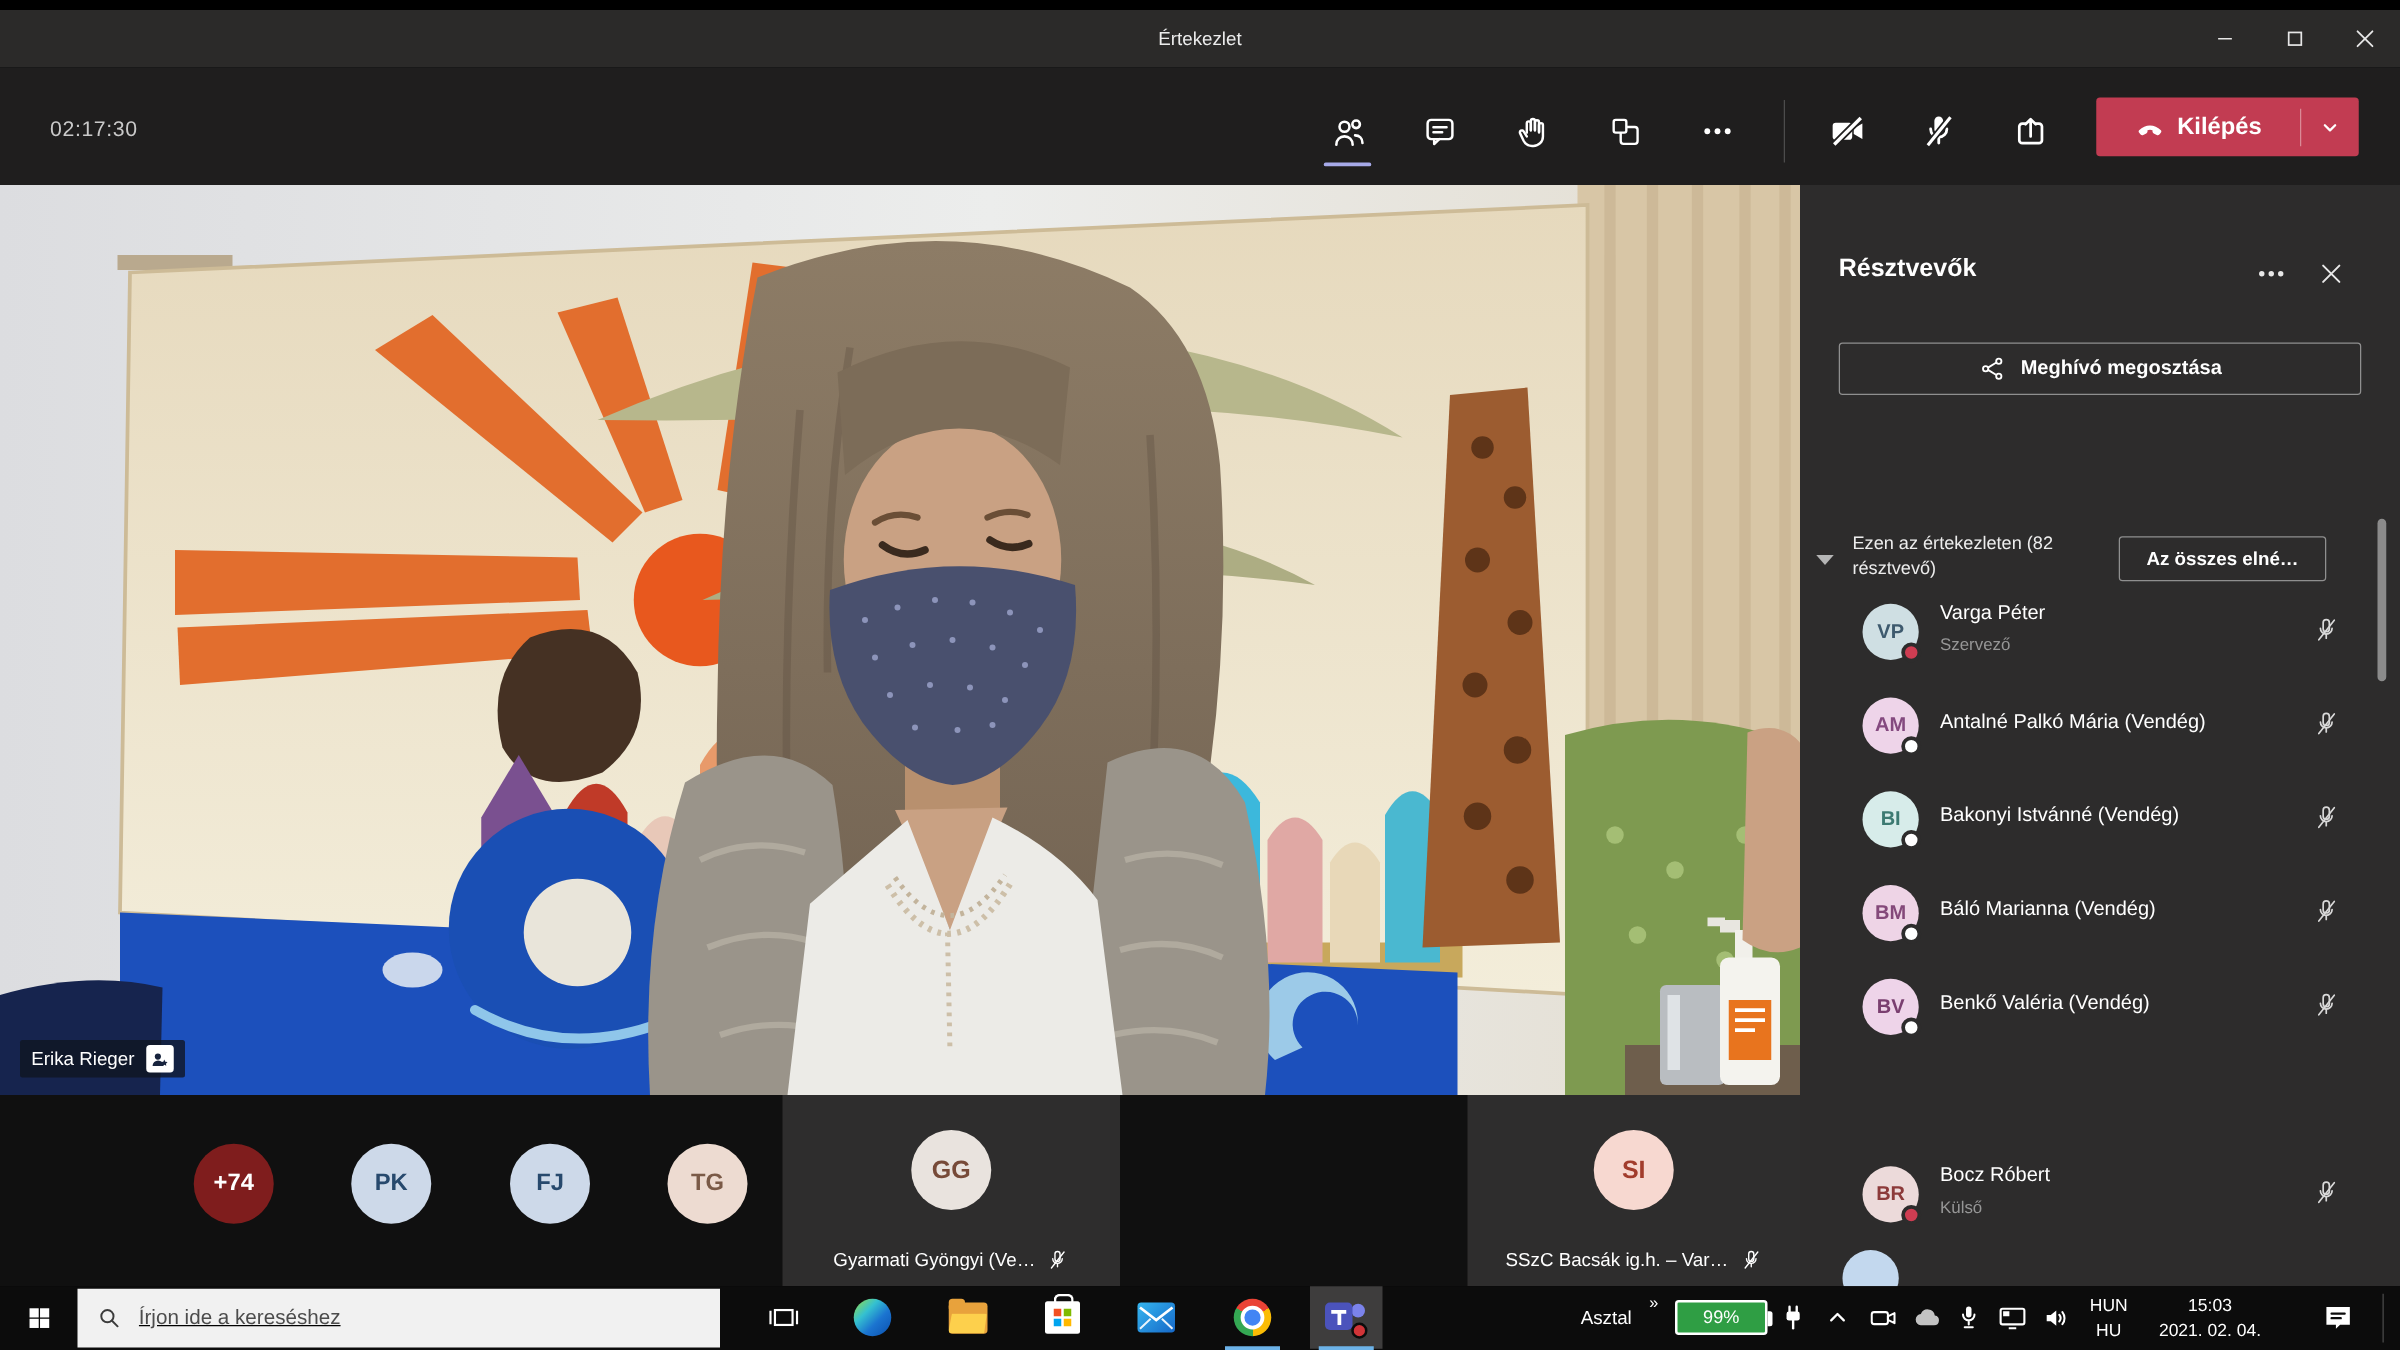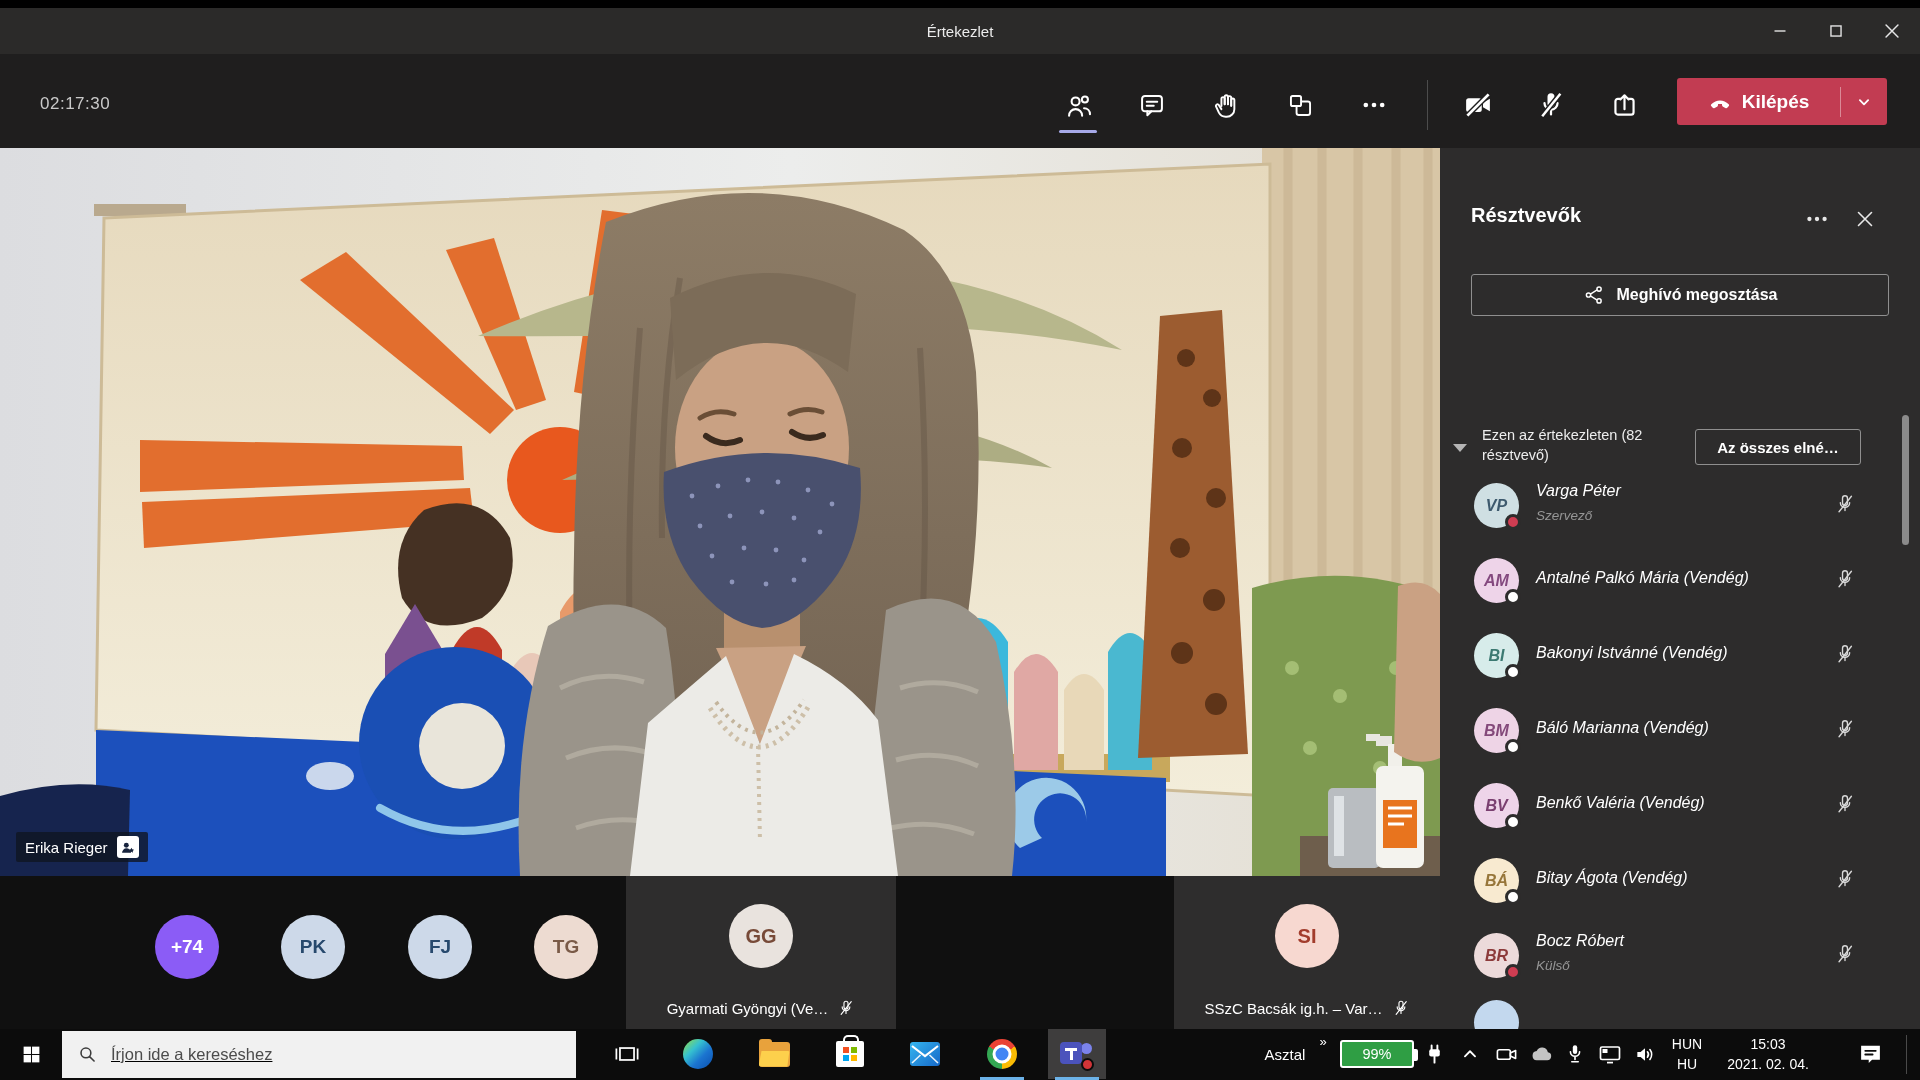--- a/index.html
+++ b/index.html
@@ -43,21 +43,21 @@
   .tile-label{font-size:15px;}
 
   
   .panel{position:absolute;left:1440px;top:0;width:480px;height:881px;background:#2d2c2c;overflow:hidden;}
   .panel-title{left:31px;top:56px;color:#fff;font-size:20px;font-weight:bold;}
   .panel-iconbtn{width:30px;height:30px;display:flex;align-items:center;justify-content:center;color:#e8e8e8;}
   .invite-btn{left:31px;top:126px;width:418px;height:42px;border:1px solid #8f8f8f;border-radius:3px;display:flex;align-items:center;justify-content:center;gap:12px;color:#fff;font-size:16px;font-weight:bold;background:transparent;}
   .sec-tri{left:13px;top:296px;width:0;height:0;border-left:7px solid transparent;border-right:7px solid transparent;border-top:8px solid #b5b5b5;}
   .sec-text{left:42px;top:278px;width:210px;color:#ededed;font-size:14.5px;line-height:19.5px;}
   .muteall-btn{left:255px;top:281px;width:166px;height:36px;border:1px solid #8f8f8f;border-radius:3px;background:transparent;color:#fff;font-size:15px;font-weight:bold;display:flex;align-items:center;justify-content:center;}
-  .p-row{left:0;width:456px;height:75px;font-style:italic;}
+  .p-row{left:16px;width:456px;height:75px;}
   .p-avatar{position:absolute;left:34px;top:15px;width:45px;height:45px;border-radius:50%;display:flex;align-items:center;justify-content:center;font-size:16px;font-weight:bold;}
   .p-dot{position:absolute;right:-2px;bottom:-2px;width:16px;height:16px;border-radius:50%;border:3px solid #2d2c2c;}
   .p-dot.busy{background:#cf3d52;}
   .p-dot.offline{background:#fff;}
   .p-name{position:absolute;left:96px;top:26px;color:#fff;font-size:16px;white-space:nowrap;}
   .p-row.has-sub .p-name{top:14px;}
   .p-sub{position:absolute;left:96px;top:40px;color:#969696;font-size:13.5px;}
   .p-mic{position:absolute;left:394px;top:25px;color:#d8d8d8;}
   .scroll-thumb{left:462px;top:267px;width:7px;height:130px;background:#8b8b8b;border-radius:4px;}
 
@@ -487,21 +487,21 @@
 
       <div class="abs nametag">
         <span class="nametag-label">Erika Rieger</span>
         <span class="nametag-badge">
             <svg width="17" height="17">
               <use href="#i-person-star"></use>
             </svg>
           </span>
       </div>
 
-      <div class="abs strip-circle" style="left: 155px; color: rgb(255, 255, 255); background: #8b5cf6;">+74</div>
+      <div class="abs strip-circle" style="left: 155px; color: rgb(255, 255, 255); background: #7f1d1d;">+74</div>
       <div class="abs strip-circle" style="left: 281px; background: rgb(205, 217, 233); color: rgb(39, 73, 109);">PK</div>
       <div class="abs strip-circle" style="left: 408px; background: rgb(205, 217, 233); color: rgb(39, 73, 109);">FJ</div>
       <div class="abs strip-circle" style="left: 534px; background: rgb(237, 219, 209); color: rgb(122, 90, 71);">TG</div>
 
       <div class="abs tile" style="left:626px;width:270px;">
         <div class="tile-avatar" style="background: rgb(233, 227, 222); color: rgb(119, 74, 56);">GG</div>
         <div class="tile-footer">
           <span class="tile-label">Gyarmati Gyöngyi (Ve…</span>
           <svg width="18" height="18" color="#fff">
               <use href="#i-mic-off-line"></use>
@@ -590,30 +590,20 @@
       <div class="abs p-row" style="top:620px;">
         <div class="p-avatar" style="background: rgb(238, 212, 233); color: rgb(122, 63, 112);">
             <span>BV</span>
             <span class="p-dot offline"></span>
           </div>
         <span class="p-name">Benkő Valéria (Vendég)</span>
         <svg class="p-mic" width="22" height="22">
             <use href="#i-mic-off-line"></use>
           </svg>
       </div>
-      <div class="abs p-row" style="top:695px;">
-        <div class="p-avatar" style="background: rgb(248, 234, 208); color: rgb(151, 118, 58);">
-            <span>BÁ</span>
-            <span class="p-dot offline"></span>
-          </div>
-        <span class="p-name">Bitay Ágota (Vendég)</span>
-        <svg class="p-mic" width="22" height="22">
-            <use href="#i-mic-off-line"></use>
-          </svg>
-      </div>
       <div class="abs p-row has-sub" style="top:770px;">
         <div class="p-avatar" style="background: rgb(236, 218, 218); color: rgb(140, 58, 58);">
             <span>BR</span>
             <span class="p-dot busy"></span>
           </div>
         <span class="p-name">Bocz Róbert</span>
         <span class="p-sub">Külső</span>
         <svg class="p-mic" width="22" height="22">
             <use href="#i-mic-off-line"></use>
           </svg>

